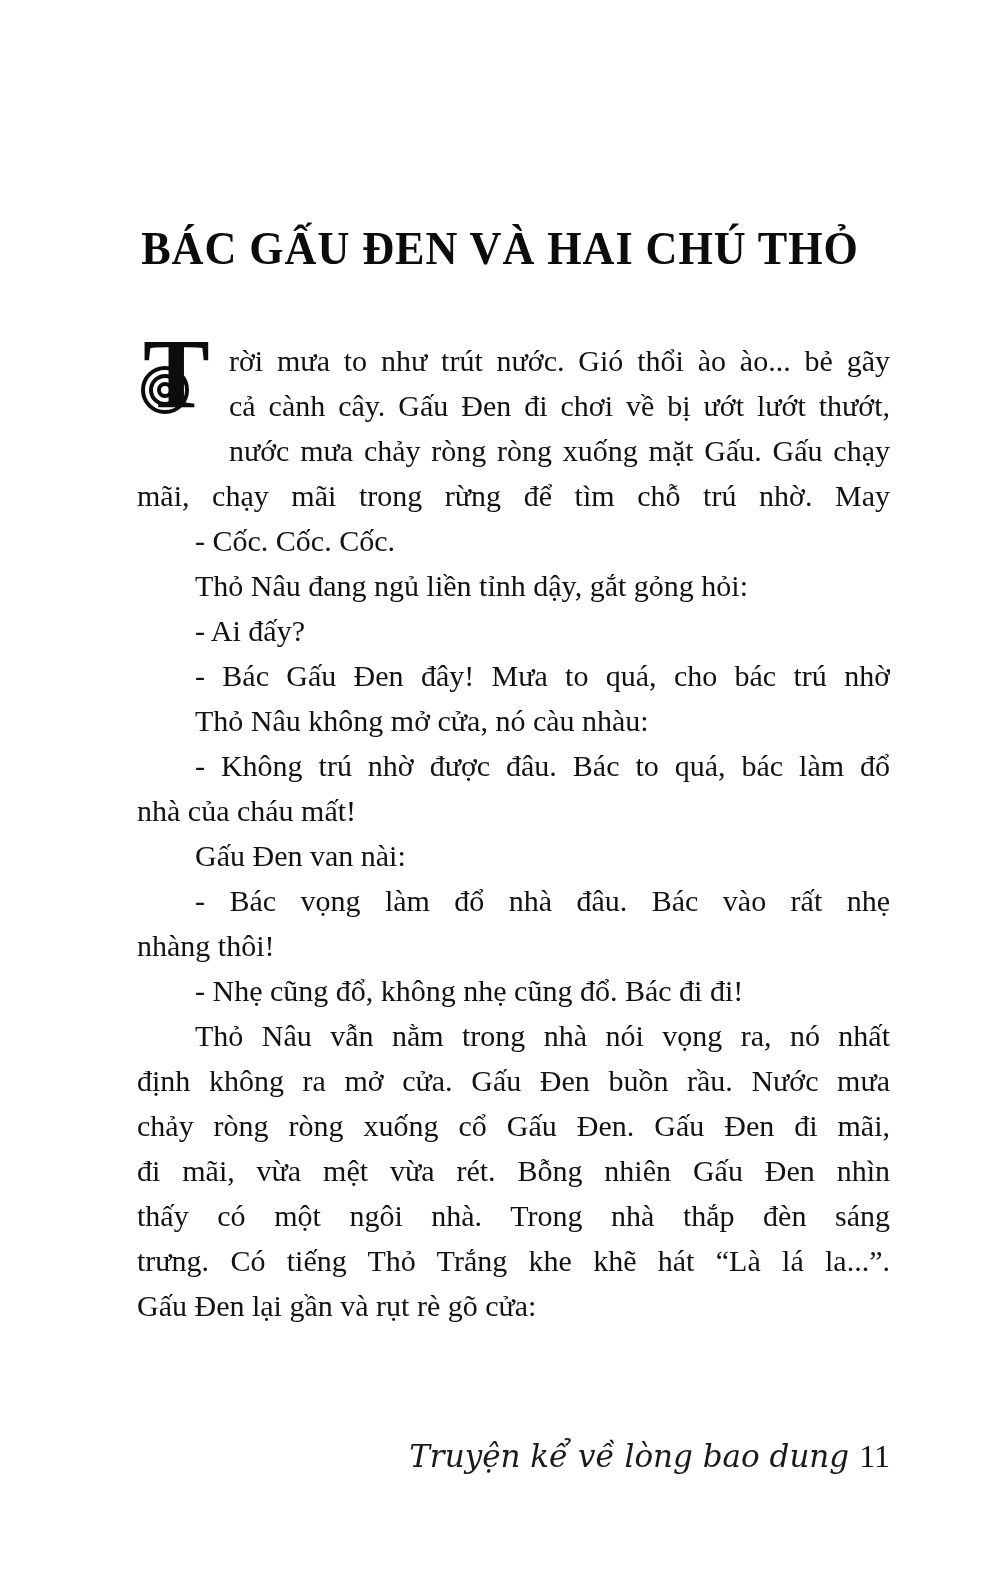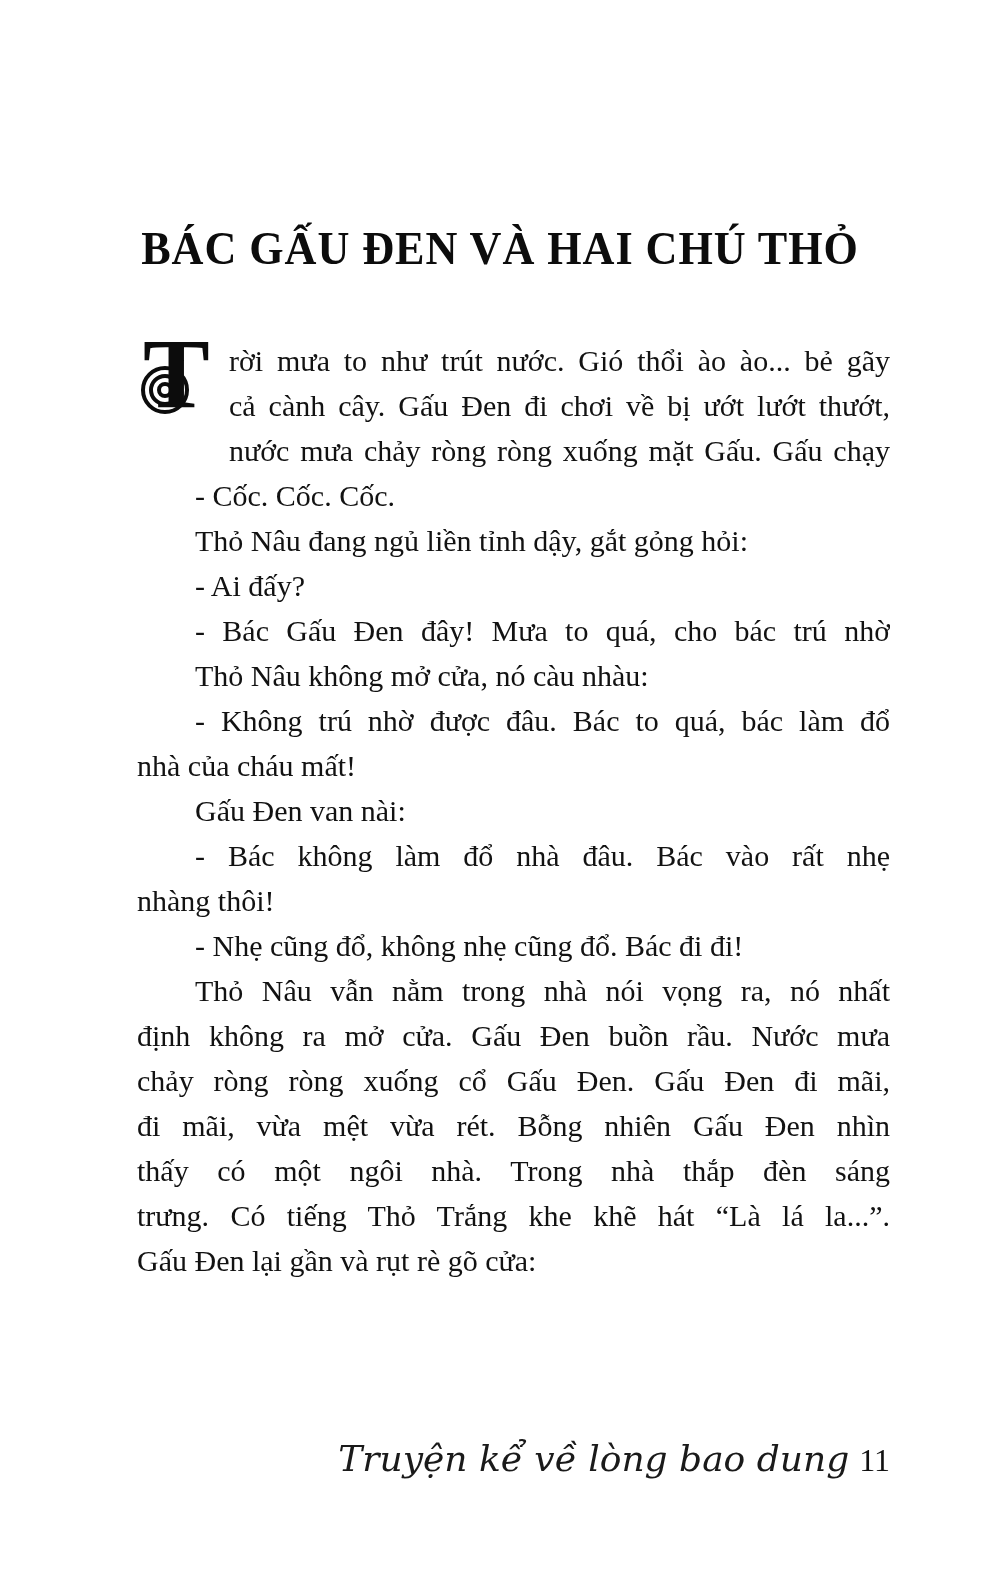--- a/index.html
+++ b/index.html
@@ -81,21 +81,21 @@
     top: 1438px;
     right: 110px;
     display: flex;
     align-items: baseline;
     gap: 10px;
     white-space: nowrap;
   }
   .footer-book-title {
     font-family: "DejaVu Serif", serif;
     font-style: italic;
-    font-size: 36px;
+    font-size: 31px;
     color: #1a1a1a;
   }
   .footer-page-number {
     font-family: "Liberation Serif", serif;
     font-size: 32px;
     color: #111111;
   }
 </style>
 </head>
 <body>
@@ -111,29 +111,30 @@
         <circle cx="28" cy="30" r="6" fill="none" stroke="#0c0c0c" stroke-width="4"></circle>
         <circle cx="28" cy="30" r="14" fill="none" stroke="#0c0c0c" stroke-width="4"></circle>
         <circle cx="28" cy="30" r="22" fill="none" stroke="#0c0c0c" stroke-width="4"></circle>
       </svg>
       <span class="drop-cap-letter">T</span>
     </div>
 
     <div class="line">rời mưa to như trút nước. Gió thổi ào ào... bẻ gãy</div>
     <div class="line">cả cành cây. Gấu Đen đi chơi về bị ướt lướt thướt,</div>
     <div class="line">nước mưa chảy ròng ròng xuống mặt Gấu. Gấu chạy</div>
+    <div class="line">mãi, chạy mãi trong rừng để tìm chỗ trú nhờ. May</div>
     <div class="line indent last">- Cốc. Cốc. Cốc.</div>
     <div class="line indent last">Thỏ Nâu đang ngủ liền tỉnh dậy, gắt gỏng hỏi:</div>
     <div class="line indent last">- Ai đấy?</div>
     <div class="line indent">- Bác Gấu Đen đây! Mưa to quá, cho bác trú nhờ</div>
     <div class="line indent last">Thỏ Nâu không mở cửa, nó càu nhàu:</div>
     <div class="line indent">- Không trú nhờ được đâu. Bác to quá, bác làm đổ</div>
     <div class="line last">nhà của cháu mất!</div>
     <div class="line indent last">Gấu Đen van nài:</div>
-    <div class="line indent">- Bác không làm đổ nhà đâu. Bác vào rất nhẹ</div>
+    <div class="line indent">- Bác vọng làm đổ nhà đâu. Bác vào rất nhẹ</div>
     <div class="line last">nhàng thôi!</div>
     <div class="line indent last">- Nhẹ cũng đổ, không nhẹ cũng đổ. Bác đi đi!</div>
     <div class="line indent">Thỏ Nâu vẫn nằm trong nhà nói vọng ra, nó nhất</div>
     <div class="line">định không ra mở cửa. Gấu Đen buồn rầu. Nước mưa</div>
     <div class="line">chảy ròng ròng xuống cổ Gấu Đen. Gấu Đen đi mãi,</div>
     <div class="line">đi mãi, vừa mệt vừa rét. Bỗng nhiên Gấu Đen nhìn</div>
     <div class="line">thấy có một ngôi nhà. Trong nhà thắp đèn sáng</div>
     <div class="line">trưng. Có tiếng Thỏ Trắng khe khẽ hát “Là lá la...”.</div>
     <div class="line last">Gấu Đen lại gần và rụt rè gõ cửa:</div>
   </div>

